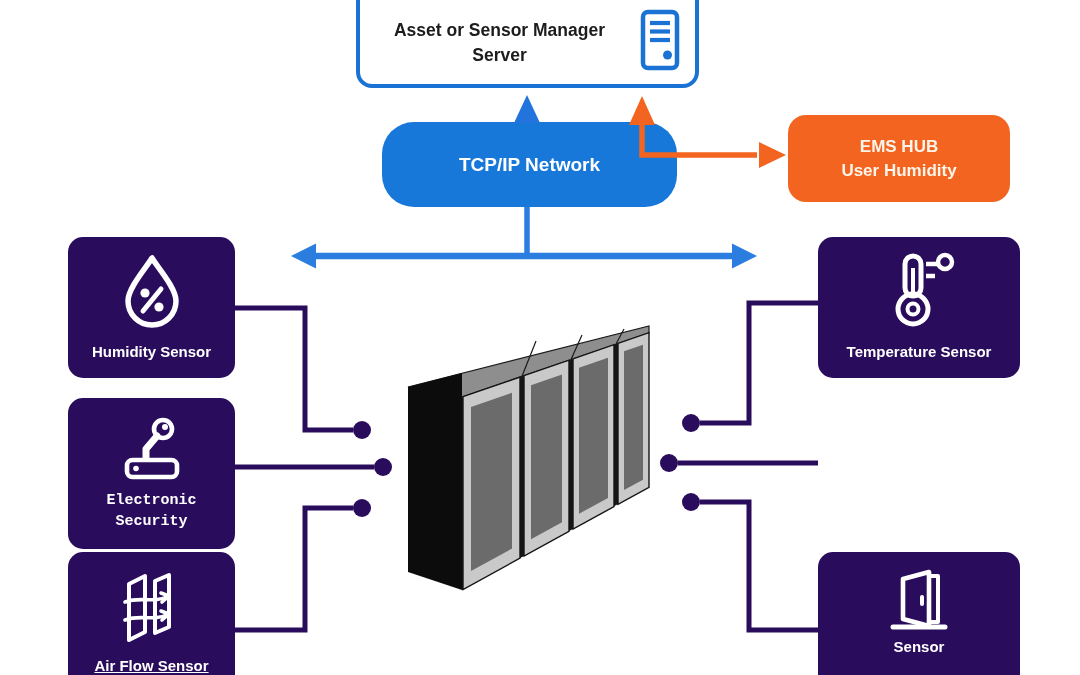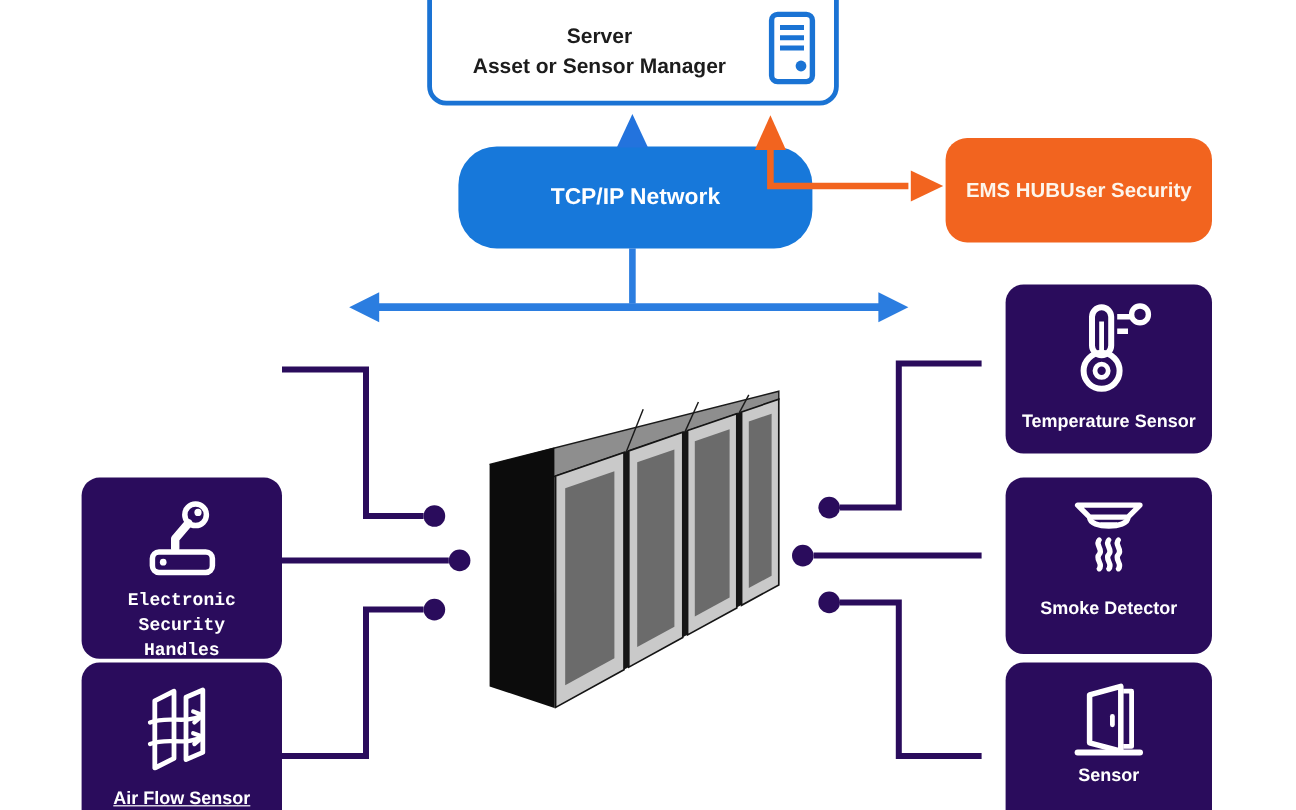--- a/index.html
+++ b/index.html
@@ -11,72 +11,82 @@
   .server-box{left:356px;top:-24px;width:343px;height:112px;background:#ffffff;
     border:4px solid #1a73d4;border-radius:16px;}
   .server-text{position:absolute;left:10px;right:66px;top:38px;text-align:center;
     font-weight:bold;font-size:17.5px;line-height:25px;color:#1c1c1c;}
   .server-icon{position:absolute;right:15px;top:29px;}
   
   .network-box{left:382px;top:122px;width:295px;height:85px;background:#1778da;border-radius:32px;
     display:flex;align-items:center;justify-content:center;color:#ffffff;font-weight:bold;font-size:19px;}
   
   .ems-box{left:788px;top:115px;width:222px;height:87px;background:#f2641f;border-radius:18px;
-    display:flex;flex-direction:row;align-items:center;justify-content:center;
+    display:flex;flex-direction:column;align-items:center;justify-content:center;
     color:#fdf5eb;font-weight:bold;font-size:17px;line-height:24px;text-align:center;}
   
   .sensor{background:#2a0c5c;border-radius:15px;color:#ffffff;}
   .sensor .icon-wrap{position:absolute;left:50%;transform:translateX(-50%);}
   .box-label{position:absolute;left:2px;right:2px;text-align:center;color:#ffffff;
     font-weight:bold;font-size:15px;line-height:21px;}
   .s-left{left:68px;width:167px;}
-  .s-right{left:838px;width:172px;padding-left:40px;}
+  .s-right{left:818px;width:202px;padding-left:40px;}
   .overlay{position:absolute;left:0;top:0;width:1080px;height:675px;pointer-events:none;z-index:5;}
   svg{display:block;}
 </style>
 </head>
 <body>
 
 <div class="canvas">
 
   <div class="box server-box">
     <div class="server-text">
+      <div>Asset or Sensor Manager</div>
       <div>Server</div>
-      <div>Asset or Sensor Manager</div>
     </div>
     <svg class="server-icon" width="40" height="62" viewBox="0 0 40 62">
       <rect x="3" y="3" width="34" height="56" rx="5" fill="none" stroke="#1a73d4" stroke-width="4.5"></rect>
       <line x1="10" y1="14" x2="30" y2="14" stroke="#1a73d4" stroke-width="4.2"></line>
       <line x1="10" y1="22.5" x2="30" y2="22.5" stroke="#1a73d4" stroke-width="4.2"></line>
       <line x1="10" y1="31" x2="30" y2="31" stroke="#1a73d4" stroke-width="4.2"></line>
       <circle cx="27.5" cy="46" r="4.5" fill="#1a73d4"></circle>
     </svg>
   </div>
 
   <div class="box network-box">
     <span>TCP/IP Network</span>
   </div>
 
   <div class="box ems-box">
     <div>EMS HUB</div>
-    <div>User Security</div>
+    <div>User Humidity</div>
   </div>
 
+  <div class="box sensor s-left" style="top:237px;height:141px;">
+    <svg class="icon-wrap" style="top:15px;" width="66" height="78" viewBox="0 0 66 78">
+      <path d="M33 6 C27 16 9 36 9 49 a24 24 0 0 0 48 0 C57 36 39 16 33 6 Z" fill="none" stroke="#fff" stroke-width="5.5" stroke-linejoin="round"></path>
+      <circle cx="26" cy="41" r="4.6" fill="#fff"></circle>
+      <circle cx="40" cy="55" r="4.6" fill="#fff"></circle>
+      <line x1="42" y1="37" x2="24" y2="59" stroke="#fff" stroke-width="5" stroke-linecap="round"></line>
+    </svg>
+    <div class="box-label" style="top:104px;">
+      <div>Humidity Sensor</div>
+    </div>
+  </div>
 
   <div class="box sensor s-left" style="top:398px;height:151px;font-family:Liberation Mono, monospace;">
     <svg class="icon-wrap" style="top:18px;" width="66" height="70" viewBox="0 0 66 70">
       <circle cx="44" cy="13" r="9" fill="none" stroke="#fff" stroke-width="4.6"></circle>
       <circle cx="46" cy="11" r="3" fill="#fff"></circle>
       <path d="M38 20 L27 33 L27 41" fill="none" stroke="#fff" stroke-width="7" stroke-linecap="round" stroke-linejoin="round"></path>
       <rect x="8" y="44" width="50" height="17" rx="5.5" fill="none" stroke="#fff" stroke-width="4.6"></rect>
       <circle cx="17" cy="52.5" r="2.8" fill="#fff"></circle>
     </svg>
     <div class="box-label" style="top:92px;">
       <div>Electronic Security</div>
-      <div>Handles</div>
     </div>
   </div>
 
   <div class="box sensor s-left" style="top:552px;height:140px;">
     <svg class="icon-wrap" style="top:18px;" width="66" height="72" viewBox="0 0 66 72">
       <path d="M10 14 L26 6 L26 62 L10 70 Z" fill="none" stroke="#fff" stroke-width="4" stroke-linejoin="round"></path>
       <path d="M36 11 L50 5 L50 57 L36 63 Z" fill="none" stroke="#fff" stroke-width="4" stroke-linejoin="round"></path>
       <path d="M6 32 C22 26 34 34 50 26" fill="none" stroke="#fff" stroke-width="3.6" stroke-linecap="round"></path>
       <path d="M50 26 l-8 -3 M50 26 l-7 6" fill="none" stroke="#fff" stroke-width="3.6" stroke-linecap="round"></path>
       <path d="M6 50 C22 44 34 52 50 44" fill="none" stroke="#fff" stroke-width="3.6" stroke-linecap="round"></path>
@@ -95,33 +105,20 @@
       <circle cx="30" cy="57" r="5.5" fill="none" stroke="#fff" stroke-width="4"></circle>
       <line x1="43" y1="12" x2="54" y2="12" stroke="#fff" stroke-width="4.5"></line>
       <line x1="43" y1="24" x2="52" y2="24" stroke="#fff" stroke-width="4.5"></line>
       <circle cx="62" cy="10" r="7" fill="none" stroke="#fff" stroke-width="4.5"></circle>
     </svg>
     <div class="box-label" style="top:104px;">
       <div>Temperature Sensor</div>
     </div>
   </div>
 
-  <div class="box sensor s-right" style="top:398px;height:147px;">
-    <svg class="icon-wrap" style="top:16px;" width="66" height="70" viewBox="0 0 66 70">
-      <path d="M7 7 L59 7 L49 17 L17 17 Z" fill="none" stroke="#fff" stroke-width="4.4" stroke-linejoin="round"></path>
-      <path d="M17 17 C17 27 49 27 49 17" fill="none" stroke="#fff" stroke-width="4.4"></path>
-      <line x1="26" y1="23" x2="40" y2="23" stroke="#fff" stroke-width="3.4"></line>
-      <path d="M25 36 c-4 4 4 8 0 12 c-4 4 4 8 0 12" fill="none" stroke="#fff" stroke-width="4.4" stroke-linecap="round"></path>
-      <path d="M33 36 c-4 4 4 8 0 12 c-4 4 4 8 0 12" fill="none" stroke="#fff" stroke-width="4.4" stroke-linecap="round"></path>
-      <path d="M41 36 c-4 4 4 8 0 12 c-4 4 4 8 0 12" fill="none" stroke="#fff" stroke-width="4.4" stroke-linecap="round"></path>
-    </svg>
-    <div class="box-label" style="top:99px;">
-      <div>Smoke Detector</div>
-    </div>
-  </div>
 
   <div class="box sensor s-right" style="top:552px;height:140px;">
     <svg class="icon-wrap" style="top:17px;" width="66" height="66" viewBox="0 0 66 66">
       <path d="M17 10 L43 3 L43 57 L17 50 Z" fill="none" stroke="#fff" stroke-width="4.6" stroke-linejoin="round"></path>
       <line x1="36" y1="28" x2="36" y2="35" stroke="#fff" stroke-width="4" stroke-linecap="round"></line>
       <path d="M45 7 L52 7 L52 53 L45 53" fill="none" stroke="#fff" stroke-width="4" stroke-linejoin="round"></path>
       <line x1="7" y1="58" x2="59" y2="58" stroke="#fff" stroke-width="5" stroke-linecap="round"></line>
     </svg>
     <div class="box-label" style="top:82px;line-height:26px;">
       <div>Sensor</div>

